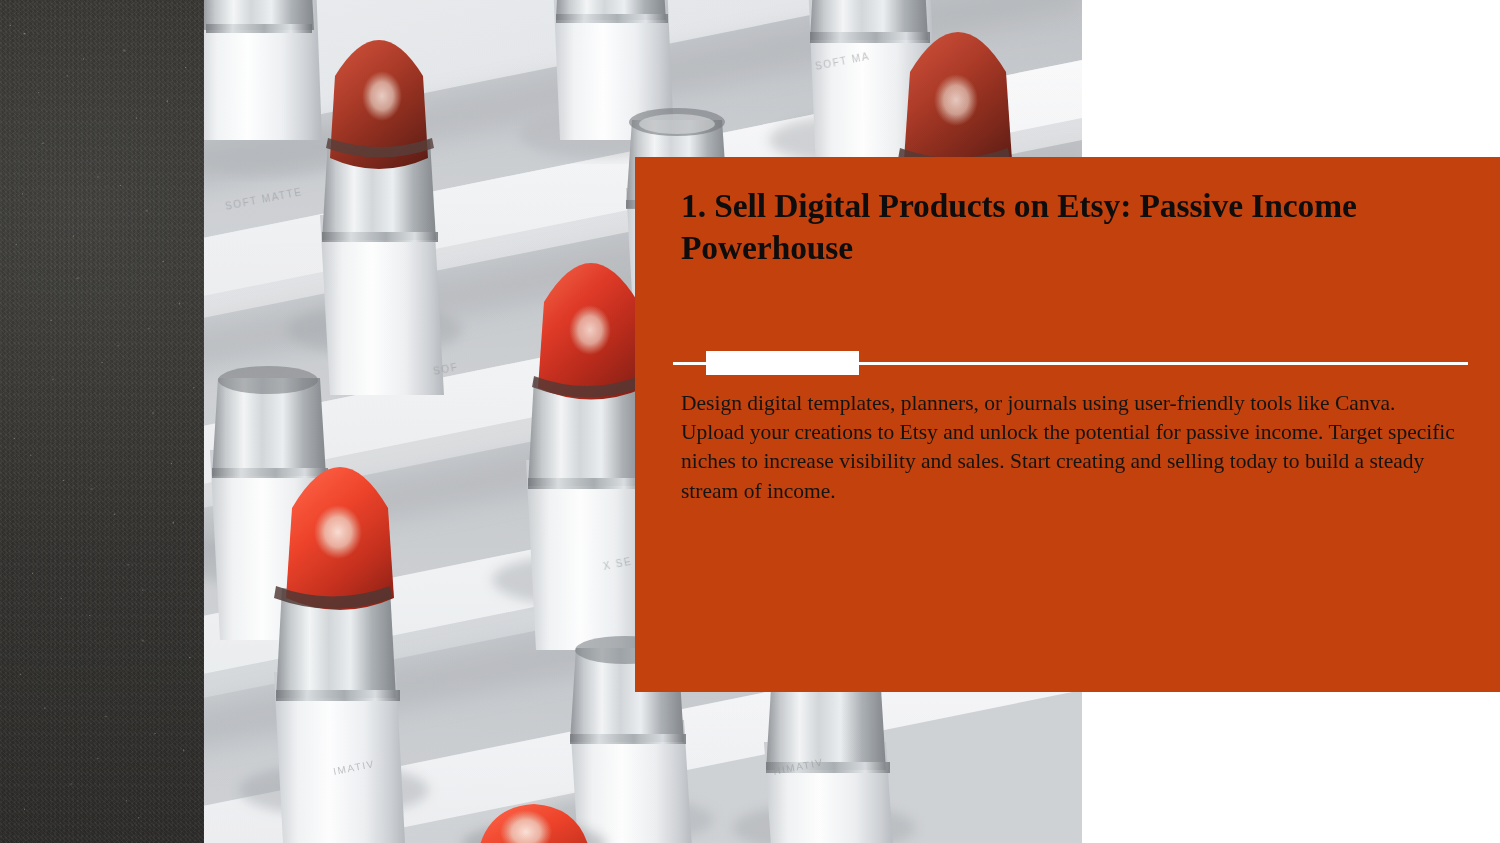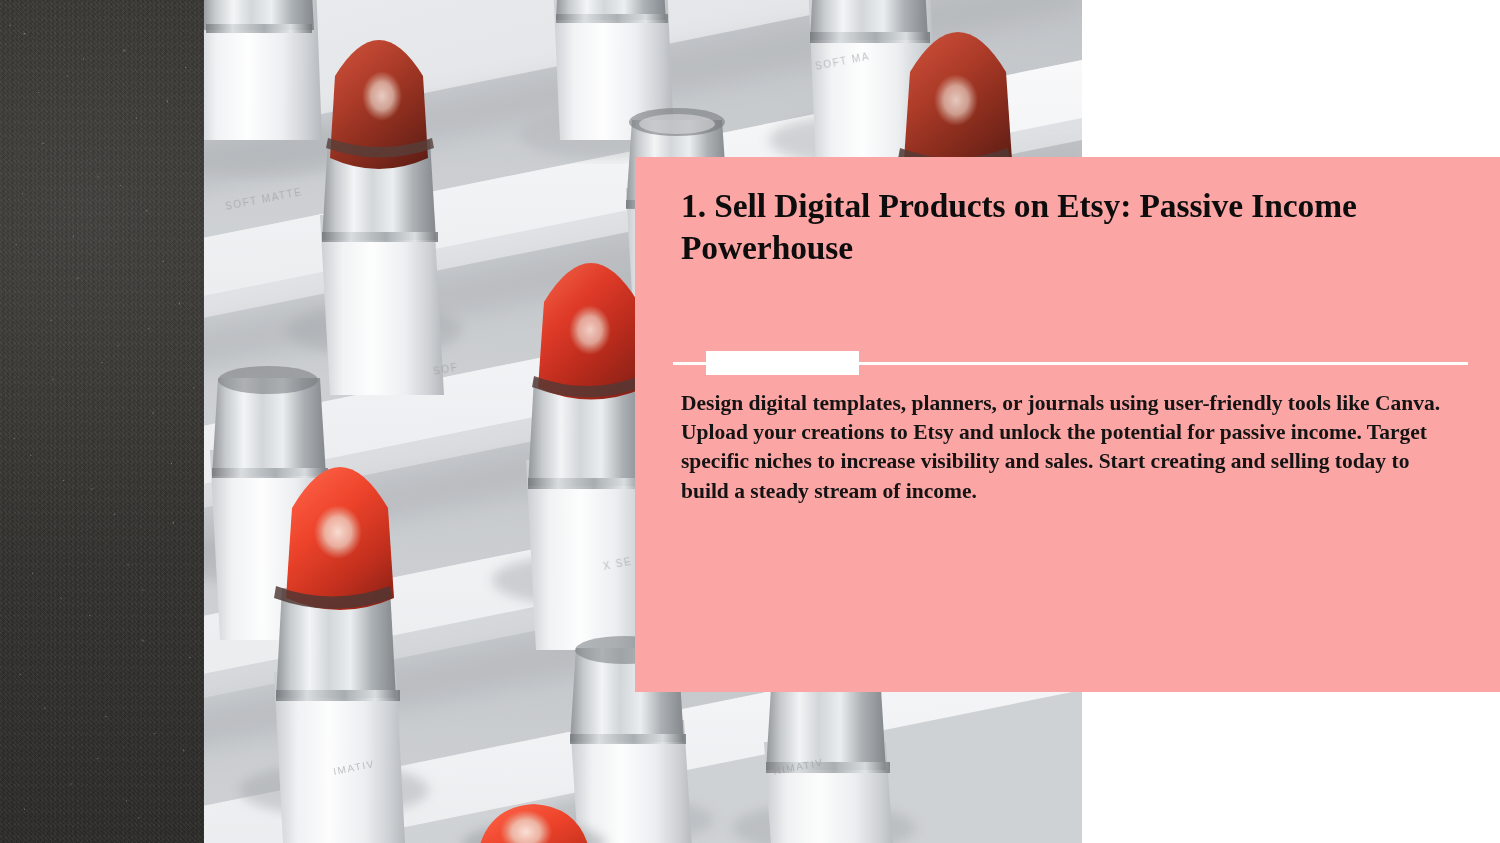--- a/index.html
+++ b/index.html
@@ -87,21 +87,21 @@
   
   .photo{
     position:absolute;left:204px;top:0;width:878px;height:843px;
     overflow:hidden;background:#d8dadc;
   }
   .photo svg{display:block;width:878px;height:843px;}
 
   
   .card{
     position:absolute;left:635px;top:157px;width:865px;height:535px;
-    background:#fca5a5;
+    background:#c2410c;
   }
   .card-title{
     position:absolute;left:46px;top:28px;width:772px;
     font-family:"Liberation Serif",serif;
     font-weight:700;font-size:33.5px;line-height:1.24;
     color:#0d0d0d;letter-spacing:-0.1px;
   }
   .divider{
     position:absolute;left:38px;top:194px;width:795px;height:24px;
   }
@@ -109,21 +109,21 @@
     position:absolute;left:0;top:10.5px;width:795px;height:3px;
     background:#fdfdfb;
   }
   .divider .block{
     position:absolute;left:33px;top:0;width:153px;height:24px;
     background:#ffffff;
   }
   .card-body{
     position:absolute;left:46px;top:232px;width:775px;
     font-family:"Liberation Serif",serif;
-    font-weight:700;font-size:21.5px;line-height:1.36;
+    font-weight:400;font-size:21.5px;line-height:1.36;
     color:#141414;
   }
 </style>
 </head>
 <body>
 
 <div class="canvas">
 
   <div class="dark-panel">
     <div class="speck-layer"></div>

